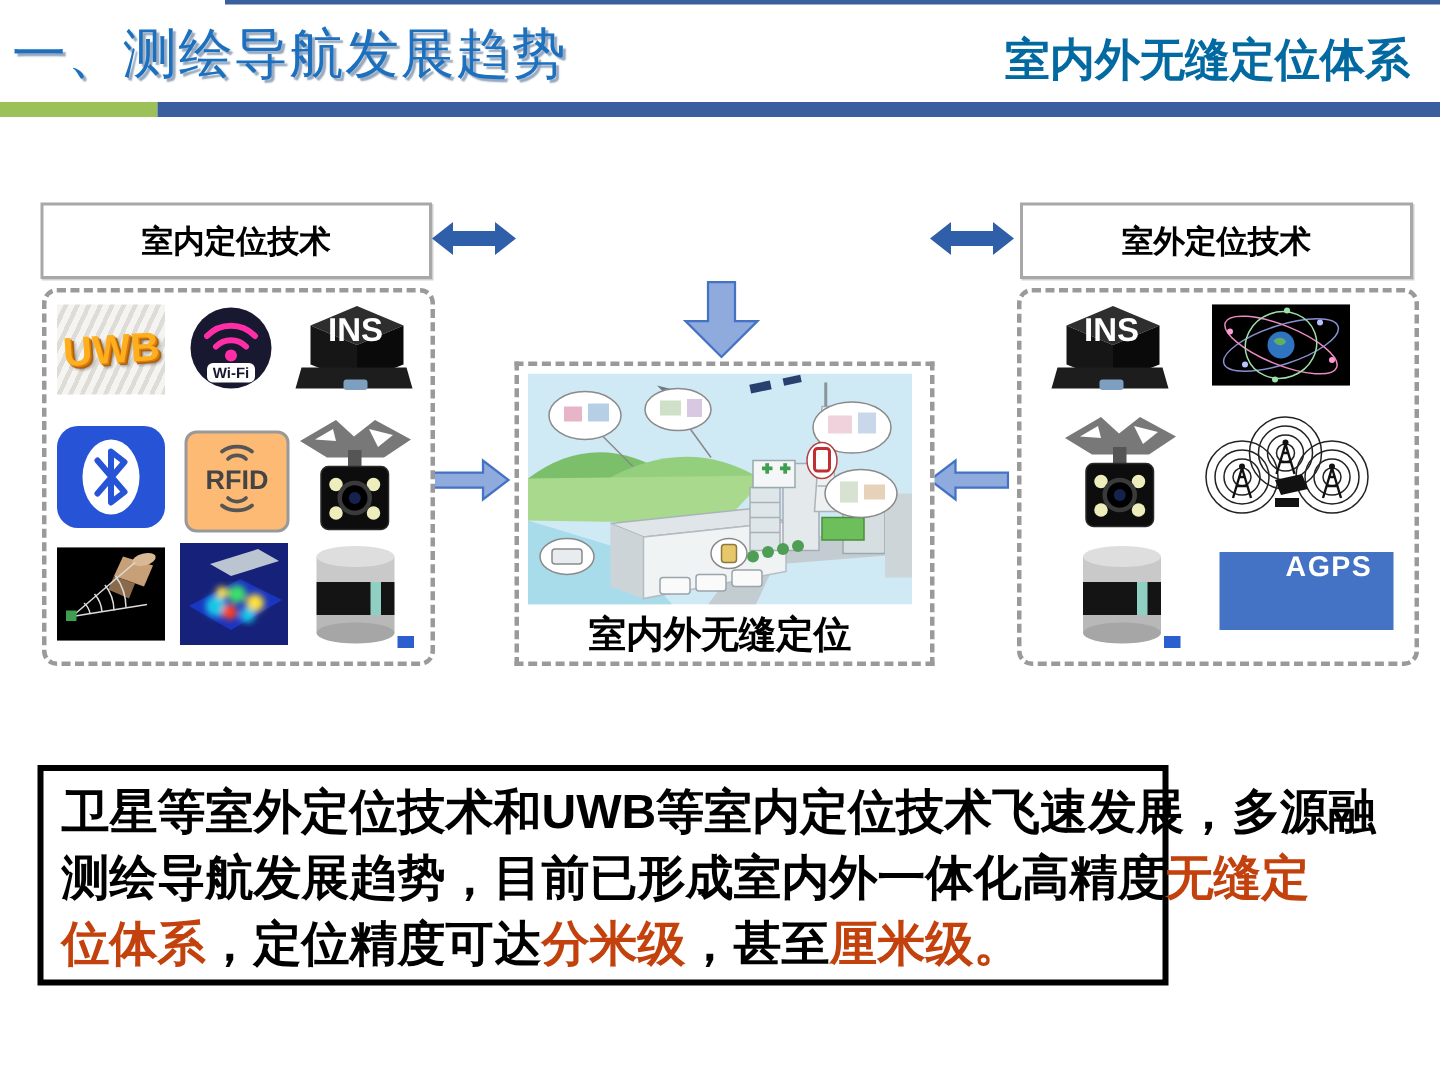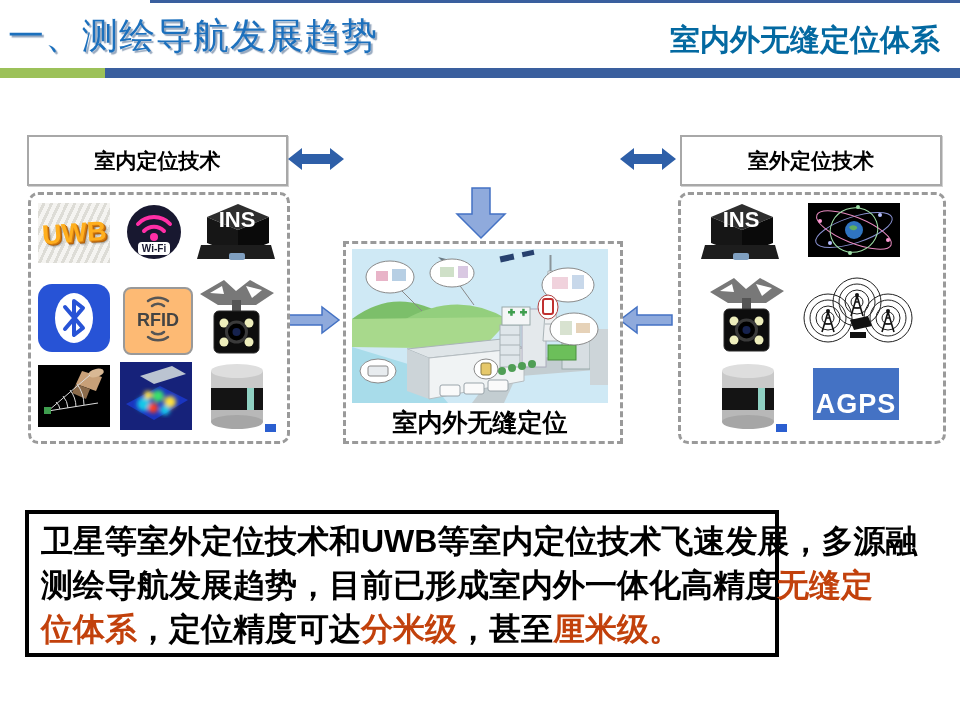--- a/index.html
+++ b/index.html
@@ -31,22 +31,22 @@
   .ccaption{left:343px;top:406px;width:274px;text-align:center;font-size:25px;font-weight:bold;color:#000;}
 
   
   .tile{position:absolute;overflow:hidden;}
   .uwb{background:repeating-linear-gradient(115deg,#f5f4f1 0 4px,#dddcd6 4px 7px);
        display:flex;align-items:center;justify-content:center;}
   .uwb span{font-size:27px;font-weight:bold;color:#FFAF1E;transform:rotate(-4deg);
        text-shadow:1px 1px 0 #d57d12,2px 2px 0 #b25f08,3px 3px 2px rgba(0,0,0,.35);}
   .bt{background:#2753D6;border-radius:14px;display:flex;align-items:center;justify-content:center;}
   .rfid{background:#fdba74;border:2px solid #999;border-radius:8px;display:flex;align-items:flex-start;justify-content:center;}
-  .agps{background:#4472C4;display:flex;align-items:flex-end;justify-content:center;
-        color:#fff;font-size:27px;font-weight:bold;letter-spacing:1px;}
+  .agps{background:#4472C4;display:flex;align-items:flex-start;justify-content:center;
+        color:#fff;font-size:19px;font-weight:bold;letter-spacing:1px;padding-left:30px;}
   .blk{background:#000;}
   .minilogo{position:absolute;right:1px;bottom:1px;width:11px;height:8px;background:#2b5fd0;}
 
   
   svg{display:block;}
 
   
   .summary{left:25px;top:510px;width:754px;height:147px;background:#fff;border:4px solid #000;box-sizing:border-box;
            padding:5px 10px 0 12px;}
   .sum-line{font-size:32px;line-height:44px;font-weight:800;color:#000;white-space:nowrap;letter-spacing:0;}

